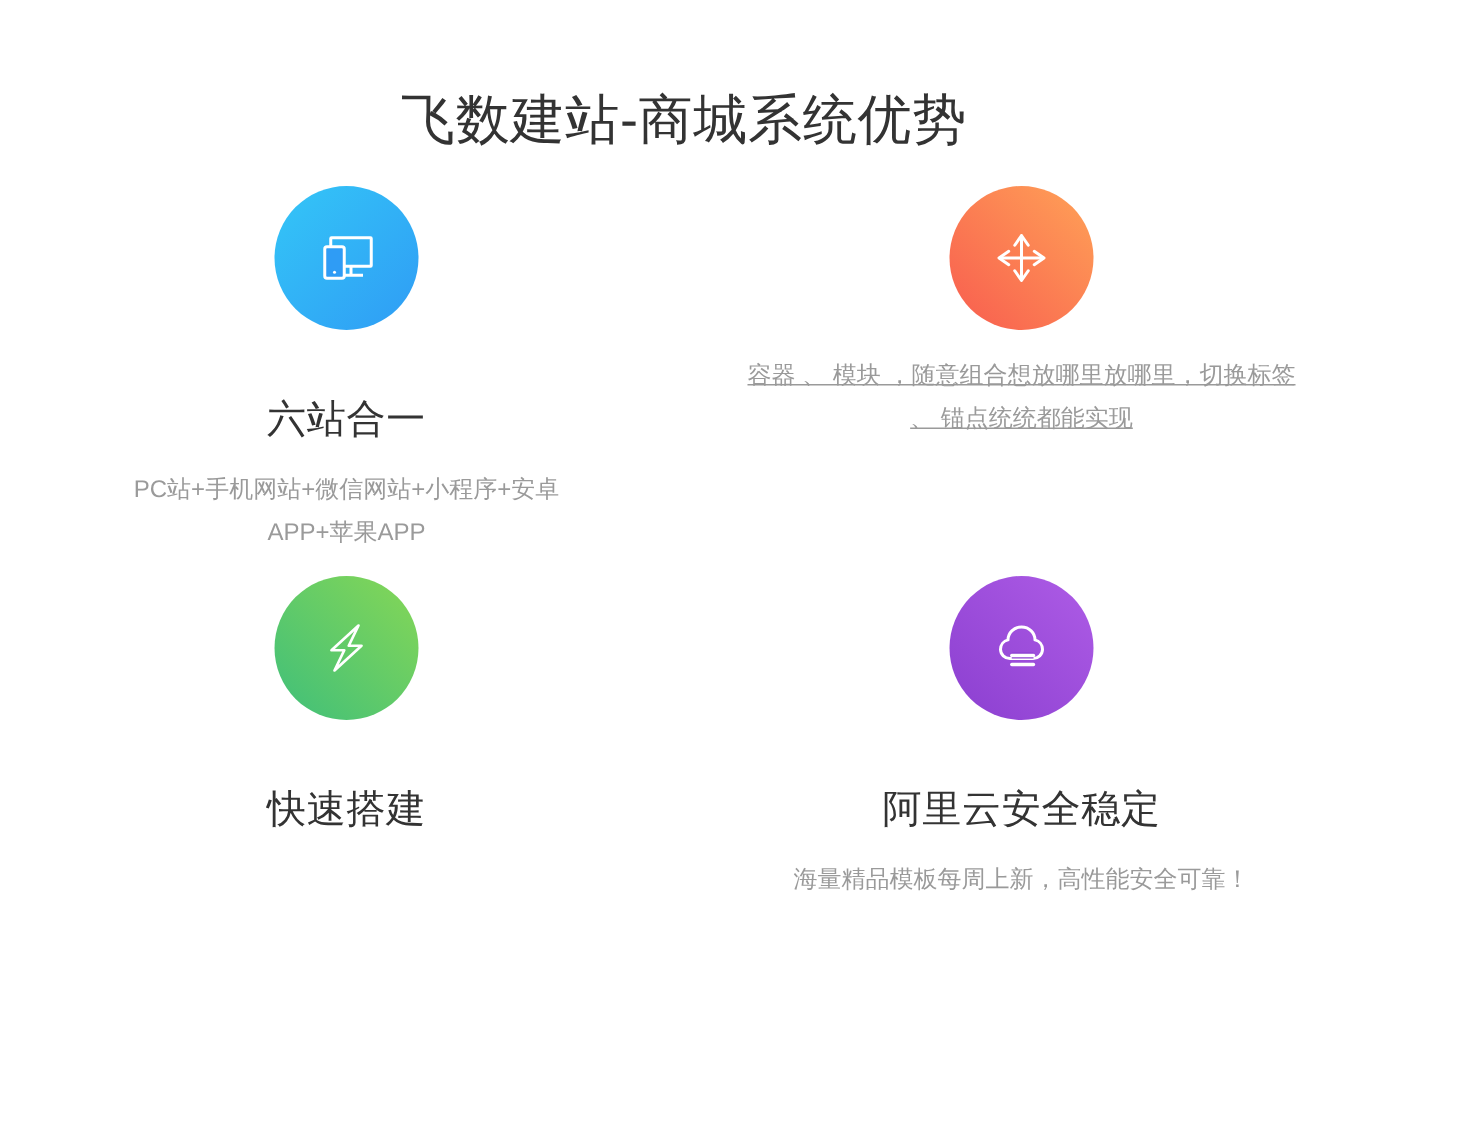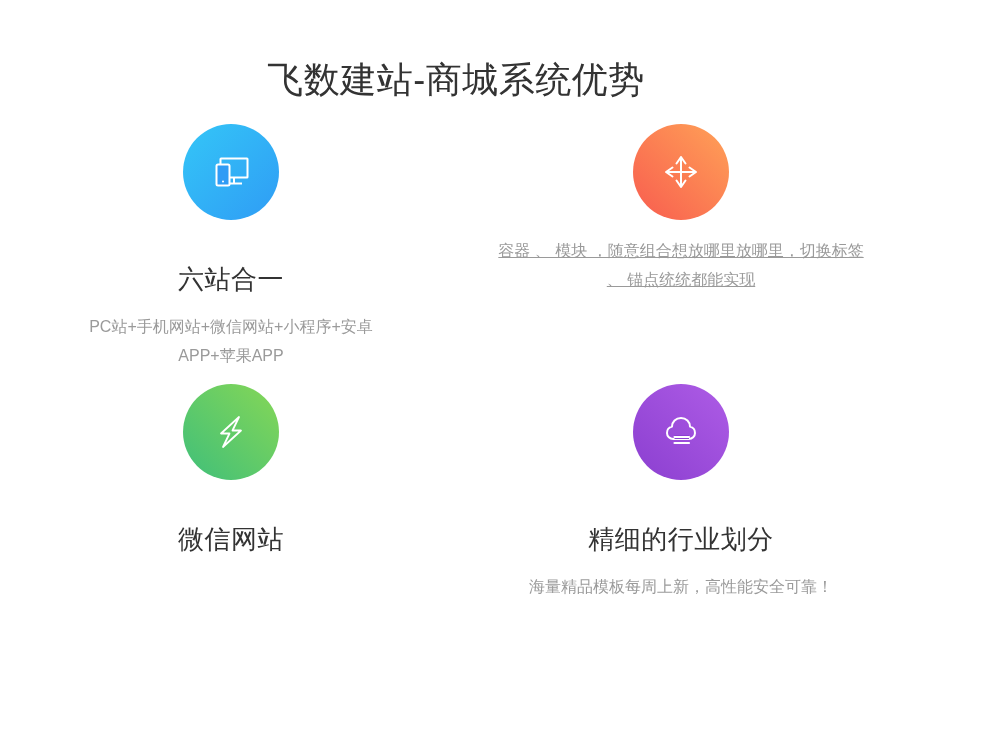--- a/index.html
+++ b/index.html
@@ -143,30 +143,30 @@
       </div>
       <p class="feature-desc">容器 、 模块 ，随意组合想放哪里放哪里，切换标签 、 锚点统统都能实现</p>
     </div>
 
     <div class="feature-card card-3">
       <div class="icon-circle icon-green">
         <svg width="50" height="50" viewBox="0 0 50 50" fill="none" aria-hidden="true">
           <path d="M33 10 L15 26.5 L23.5 26.5 L17 40 L35 23.5 L26.5 23.5 Z" stroke="#ffffff" stroke-width="1.8" stroke-linejoin="round" fill="none"></path>
         </svg>
       </div>
-      <h2 class="feature-title">微信网站</h2>
+      <h2 class="feature-title">快速搭建</h2>
     </div>
 
     <div class="feature-card card-4">
       <div class="icon-circle icon-purple">
         <svg width="50" height="50" viewBox="0 0 50 50" fill="none" aria-hidden="true">
           <path d="M25 11 C19.8 11 16 15 16 19.6 C13 20.3 11 22.9 11 25.9 C11 29.4 13.8 32 17.3 32 L32.7 32 C36.2 32 39 29.4 39 25.9 C39 22.9 37 20.3 34 19.6 C34 15 30.2 11 25 11 Z" stroke="#ffffff" stroke-width="2" fill="none" stroke-linejoin="round"></path>
           <line x1="18.5" y1="30" x2="33" y2="30" stroke="#8b3fd0" stroke-width="4"></line>
           <line x1="18.5" y1="30" x2="33" y2="30" stroke="#ffffff" stroke-width="2.2" stroke-linecap="round"></line>
           <line x1="18.5" y1="36" x2="33" y2="36" stroke="#ffffff" stroke-width="2.2" stroke-linecap="round"></line>
         </svg>
       </div>
-      <h2 class="feature-title">精细的行业划分</h2>
+      <h2 class="feature-title">阿里云安全稳定</h2>
       <p class="feature-desc">海量精品模板每周上新，高性能安全可靠！</p>
     </div>
 
   </div>
 </div>
 
 </body></html>

